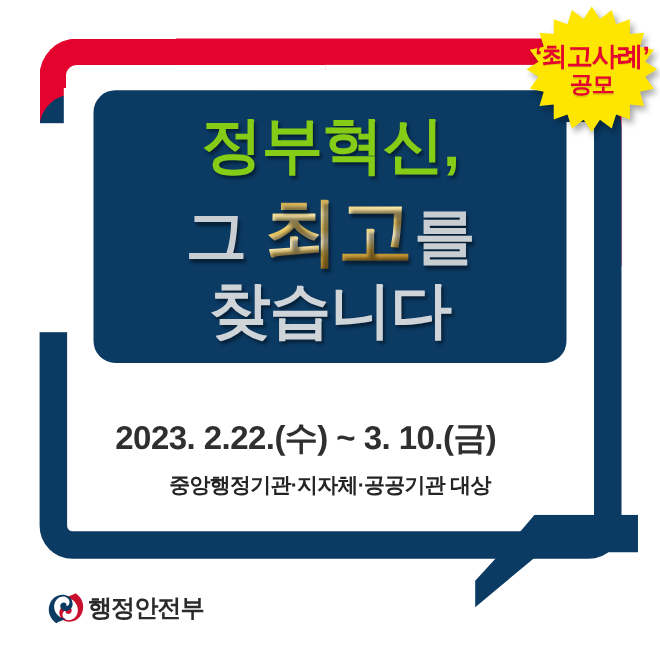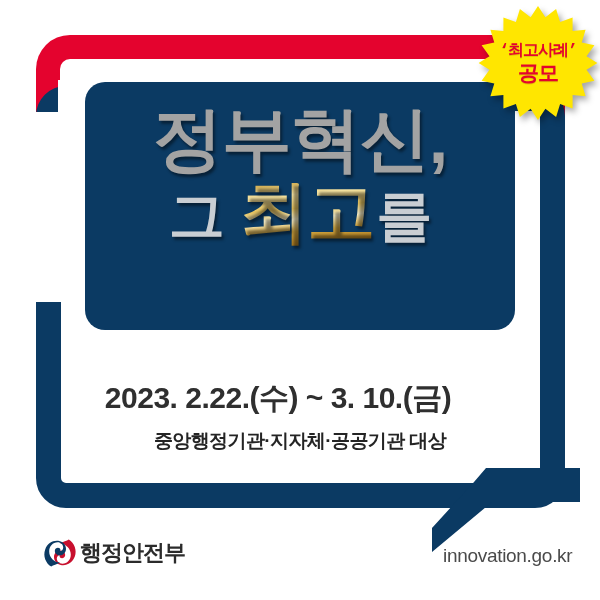--- a/index.html
+++ b/index.html
@@ -41,22 +41,22 @@
 
   
   .title-card{
     position:absolute;left:85px;top:82px;width:430px;height:248px;
     background:#0b3a63;border-radius:20px;
   }
   .t-line{
     text-align:center;font-weight:700;letter-spacing:-1px;
     line-height:1;white-space:nowrap;
   }
-  .t1{position:absolute;top:22px;left:0;width:100%;font-size:70px;
-      color:#a3a3a3;text-shadow:2px 3px 3px rgba(0,0,0,.45);}
+  .t1{position:absolute;top:22px;left:0;width:100%;font-size:56px;
+      color:#84cc16;text-shadow:2px 3px 3px rgba(0,0,0,.45);}
   .t2{position:absolute;top:95px;left:0;width:100%;font-size:56px;
       color:#c9ced3;text-shadow:2px 3px 3px rgba(0,0,0,.45);}
   .gold{
     background:linear-gradient(175deg,#8a5f12 0%,#caa03a 12%,#ffeca8 30%,
                #e8c560 46%,#fff6cf 58%,#d6aa42 72%,#a8761c 90%,#caa03a 100%);
     -webkit-background-clip:text;background-clip:text;
     -webkit-text-fill-color:transparent;color:#d9b44a;
     font-size:68px;padding:0 2px;
   }
   .t3{position:absolute;top:172px;left:0;width:100%;font-size:56px;
@@ -68,21 +68,21 @@
   .target{position:absolute;top:428px;left:0;width:600px;text-align:center;
           font-size:19px;font-weight:700;color:#242424;letter-spacing:-0.6px;}
 
   
   .badge{position:absolute;left:478px;top:4px;width:120px;height:120px;
          filter:drop-shadow(3px 4px 3px rgba(0,0,0,.35));}
   .badge-text{position:absolute;left:478px;top:4px;width:120px;height:120px;
      display:flex;flex-direction:column;align-items:center;justify-content:center;
      color:#e4032e;font-weight:700;line-height:1.12;letter-spacing:-1px;
      text-shadow:0 1px 0 rgba(0,0,0,.12);}
-  .badge-text .b1{font-size:16px;font-family:Liberation Mono, monospace;}
+  .badge-text .b1{font-size:24px;}
   .badge-text .b2{font-size:21px;text-align:center;}
 
   
   .ministry{position:absolute;left:40px;top:533px;display:flex;align-items:center;}
   .ministry-name{font-size:22px;font-weight:700;color:#2b2b2b;letter-spacing:-1px;}
   .url{position:absolute;left:443px;top:545px;font-size:19px;color:#4a4a4a;
        letter-spacing:-0.3px;}
 </style>
 </head>
 <body>
@@ -98,20 +98,21 @@
   <div class="cut cut-right"></div>
   <div class="cut cut-top-left"></div>
 
   <svg class="tail" viewBox="0 0 150 84">
     <path d="M150 0 L150 34 L62 34 L2 84 L2 60 L44 14 L56 0 Z" fill="#0b3a63"></path>
   </svg>
 
   <div class="title-card">
     <div class="t-line t1">정부혁신,</div>
     <div class="t-line t2"><span>그 </span><span class="gold">최고</span><span>를</span></div>
+    <div class="t-line t3">찾습니다</div>
   </div>
 
   <svg class="badge" viewBox="0 0 120 120">
     <polygon fill="#ffe600" points="60,2 67.4,13.2 78.1,5.1 82.1,18 94.6,13.4 94.6,26.9 107.6,25.7 103.7,38.6 116.4,41.3 108.5,52.2 119.4,59 108.5,65.8 116.4,76.7 103.7,79.4 107.6,92.3 94.6,91.1 94.6,104.6 82.1,100 78.1,112.9 67.4,104.8 60,116 52.6,104.8 41.9,112.9 37.9,100 25.4,104.6 25.4,91.1 12.4,92.3 16.3,79.4 3.6,76.7 11.5,65.8 0.6,59 11.5,52.2 3.6,41.3 16.3,38.6 12.4,25.7 25.4,26.9 25.4,13.4 37.9,18 41.9,5.1 52.6,13.2"></polygon>
   </svg>
   <div class="badge-text">
     <span class="b1">‘최고사례’</span>
     <span class="b2">공모</span>
   </div>
 
@@ -120,15 +121,14 @@
 
   <div class="ministry">
     <svg width="40" height="40" viewBox="0 0 100 100">
       <path d="M50 6a44 44 0 1 0 0 88 44 44 0 0 0 0-88z" fill="none"></path>
       <path fill="#c8102e" d="M72 16c14 9 21 27 15 43-5 15-20 24-35 21-10-2-17-10-17-20 0-9 7-16 16-16 7 0 12 5 12 11 0 5-4 8-8 8-3 0-6-2-6-5 0-2 1-3 3-3-5-1-10 3-10 9 0 7 6 13 14 13 12 0 21-10 21-23 0-15-12-27-27-28 8-5 17-6 22-10z"></path>
       <path fill="#0b3a63" d="M28 84C14 75 7 57 13 41 18 26 33 17 48 20c10 2 17 10 17 20 0 9-7 16-16 16-7 0-12-5-12-11 0-5 4-8 8-8 3 0 6 2 6 5 0 2-1 3-3 3 5 1 10-3 10-9 0-7-6-13-14-13-12 0-21 10-21 23 0 15 12 27 27 28-8 5-17 6-22 10z"></path>
     </svg>
     <span class="ministry-name">행정안전부</span>
   </div>
 
-  <div class="url">innovation.go.kr</div>
 
 </div>
 
 </body></html>

